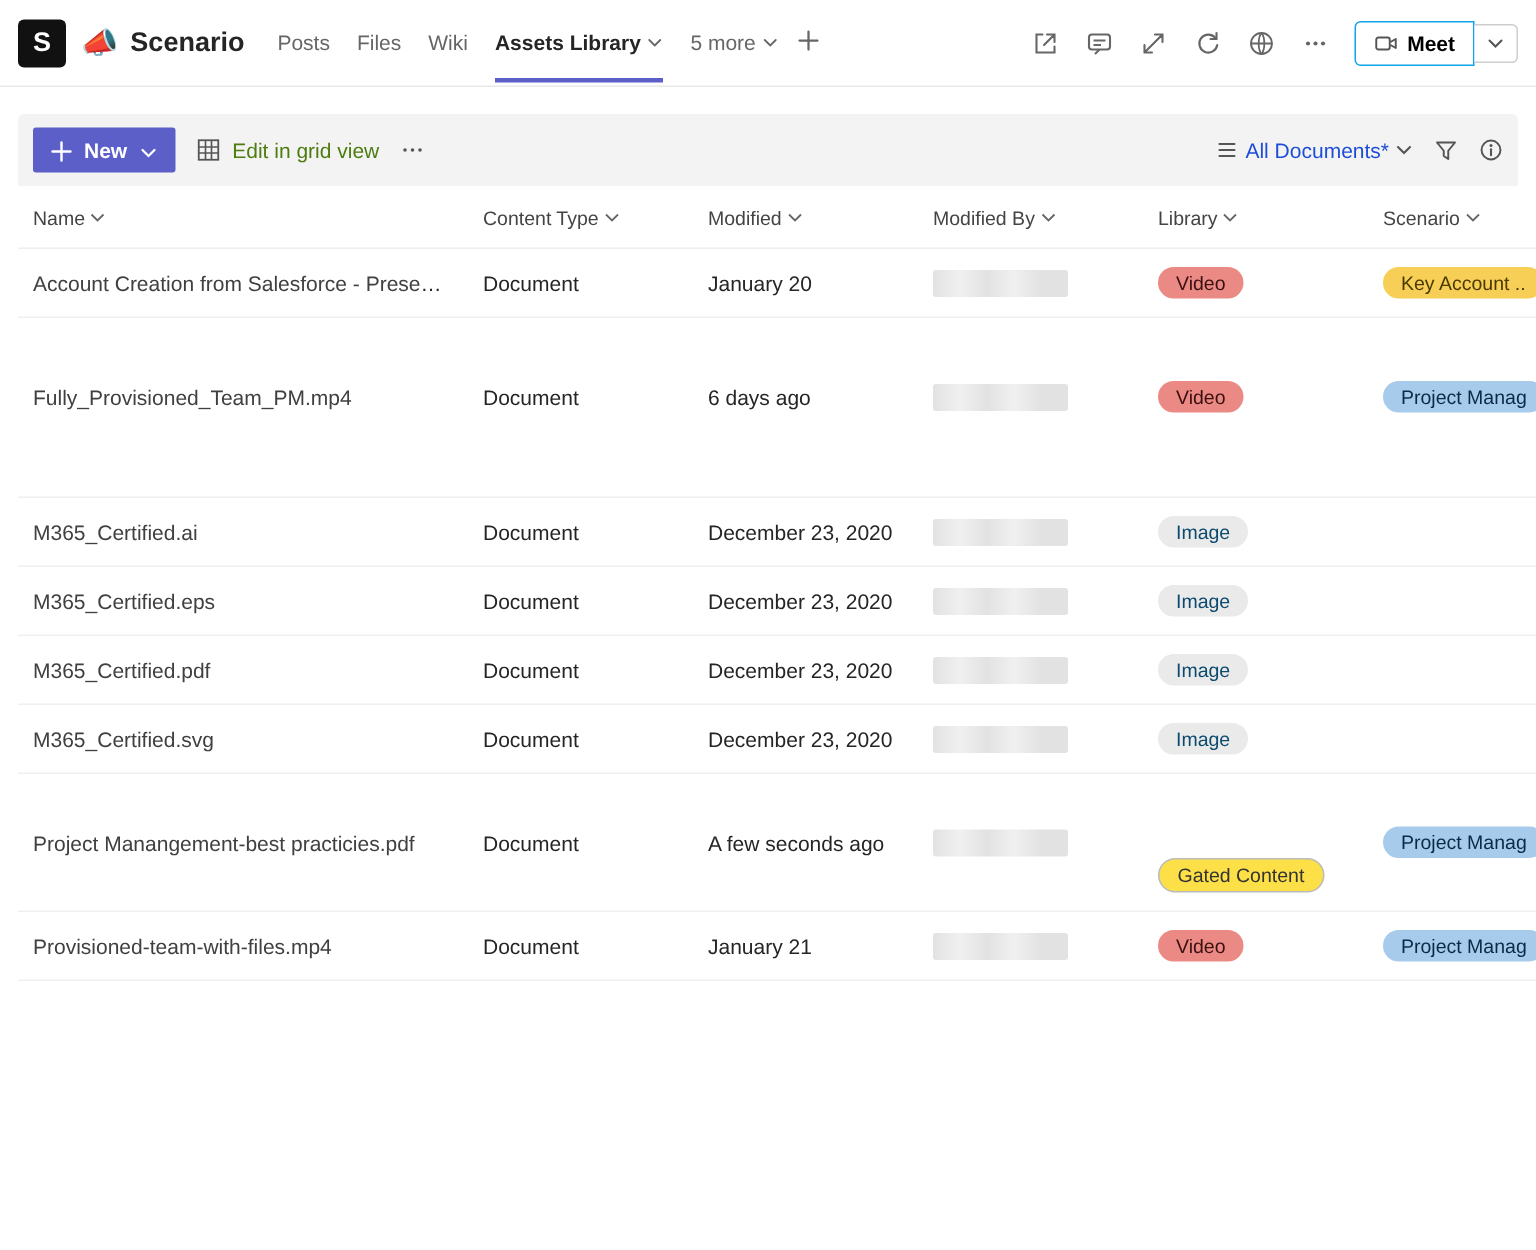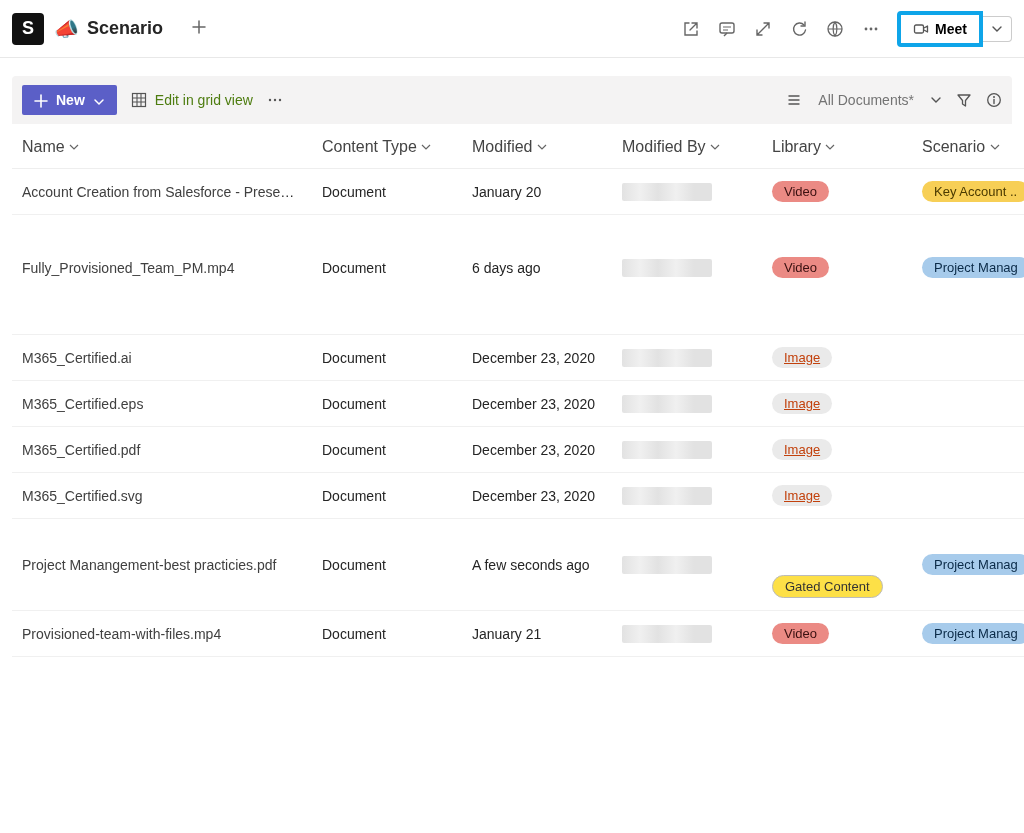--- a/index.html
+++ b/index.html
@@ -48,21 +48,21 @@
     border-bottom: 3px solid transparent;
     cursor: pointer;
     display: flex; align-items: center; gap: 4px;
   }
   .tab.active { color: #252525; font-weight: 600; border-bottom-color: #5b5fc7; }
   .topbar-spacer { flex: 1; }
   .top-right { display: flex; align-items: center; gap: 16px; color: #666; }
   .top-icon { width: 20px; height: 20px; display:flex; align-items:center; justify-content:center; cursor:pointer; }
   .meet-group { display:flex; align-items:center; }
   .meet-btn {
-    border: 4px solid #0ea5e9;
+    border: 1px solid #0ea5e9;
     background: #fff;
     border-radius: 4px 0 0 4px;
     padding: 6px 12px;
     display: flex; align-items: flex-end; gap: 6px;
     font-size: 14px;
     font-weight: 600;
     cursor: pointer;
   }
   .meet-chevron {
     border: 1px solid #ccc;
@@ -97,35 +97,35 @@
     font-weight: 600;
     cursor: pointer;
   }
   .tool-link {
     color: #4d7c0f;
     display: flex; align-items: center; gap: 8px;
     cursor: pointer;
   }
   .toolbar-spacer { flex: 1; }
   .view-sel {
-    display: flex; align-items: center; gap: 16px;
-    cursor: pointer;
-    color: #737373;
+    display: flex; align-items: center; gap: 4px;
+    cursor: pointer;
+    color: #1d4ed8;
   }
   .tool-icon { width:16px; height:16px; display:flex; align-items:center; justify-content:center; color:#555; cursor:pointer; }
   
   .table {
     width: 100%;
     border-collapse: collapse;
     table-layout: fixed;
   }
   .table thead th {
     text-align: left;
     font-weight: 400;
-    font-size: 16px;
+    font-size: 13px;
     color: #444;
     padding: 14px 10px 12px 10px;
     background: #fff;
     border-bottom: 1px solid #eee;
   }
   .col-name { width: 300px; }
   .col-ctype { width: 150px; }
   .col-mod { width: 150px; }
   .col-modby { width: 150px; }
   .col-content { width: 150px; }
@@ -141,41 +141,64 @@
   }
   .table tbody tr.tall td { padding-top: 42px; padding-bottom: 56px; }
   .linkish { color: #404040; cursor: pointer; }
   .pill {
     display: inline-block;
     padding: 3px 12px;
     border-radius: 14px;
     font-size: 13px;
   }
   .pill-video { background: #eb8a84; color: #3a1010; }
-  .pill-image { background: #eaeaea; color: #c2410c; text-decoration: underline; }
+  .pill-image { background: #eaeaea; color: #0c4a6e; }
   .pill-gated { background: #fde047; border: 1px solid #bbb; color: #333; margin-top: 44px; }
   .pill-key { background: #f7cf56; color: #4a3a00; }
   .pill-pm { background: #a7cbeb; color: #0a2a47; }
   .sortcaret {
     width: 10px; height: 10px; display:inline-block;
   }
   .blurbox {
     width: 90px; height: 18px;
     background: linear-gradient(90deg,#e2e2e2 0%,#f0f0f0 20%,#e2e2e2 40%,#f0f0f0 60%,#e2e2e2 80%);
     border-radius: 2px;
   }
   svg { display:block; }
 </style>
 </head>
 <body>
 
 <div class="topbar">
   <div class="app-badge">S</div>
   <span class="megaphone">📣</span>
   <span class="teamname">Scenario</span>
+  <div class="tabs" id="tabs">
+      <div class="tab">
+        <span>Posts</span>
+      </div>
+      <div class="tab">
+        <span>Files</span>
+      </div>
+      <div class="tab">
+        <span>Wiki</span>
+      </div>
+      <div class="tab active">
+        <span>Assets Library</span>
+        <svg width="11" height="11" viewBox="0 0 12 12">
+          <path d="M2 4l4 4 4-4" fill="none" stroke="#666" stroke-width="1.3" stroke-linecap="round"></path>
+        </svg>
+      </div>
+      <div class="tab">
+        <span>5 more</span>
+        <svg width="11" height="11" viewBox="0 0 12 12">
+          <path d="M2 4l4 4 4-4" fill="none" stroke="#666" stroke-width="1.3" stroke-linecap="round"></path>
+        </svg>
+      </div>
+    </div>
   <span class="tab" style="padding:0 6px;">
     <svg width="16" height="16" viewBox="0 0 16 16">
         <path d="M8 2v12M2 8h12" stroke="#666" stroke-width="1.5" stroke-linecap="round"></path>
       </svg>
   </span>
   <div class="topbar-spacer"></div>
   <div class="top-right">
     <span class="top-icon">
       <svg width="18" height="18" viewBox="0 0 18 18">
           <path d="M7 3H3v12h12v-4M10 3h5v5M15 3l-7 7" fill="none" stroke="#666" stroke-width="1.4" stroke-linecap="round"></path>

